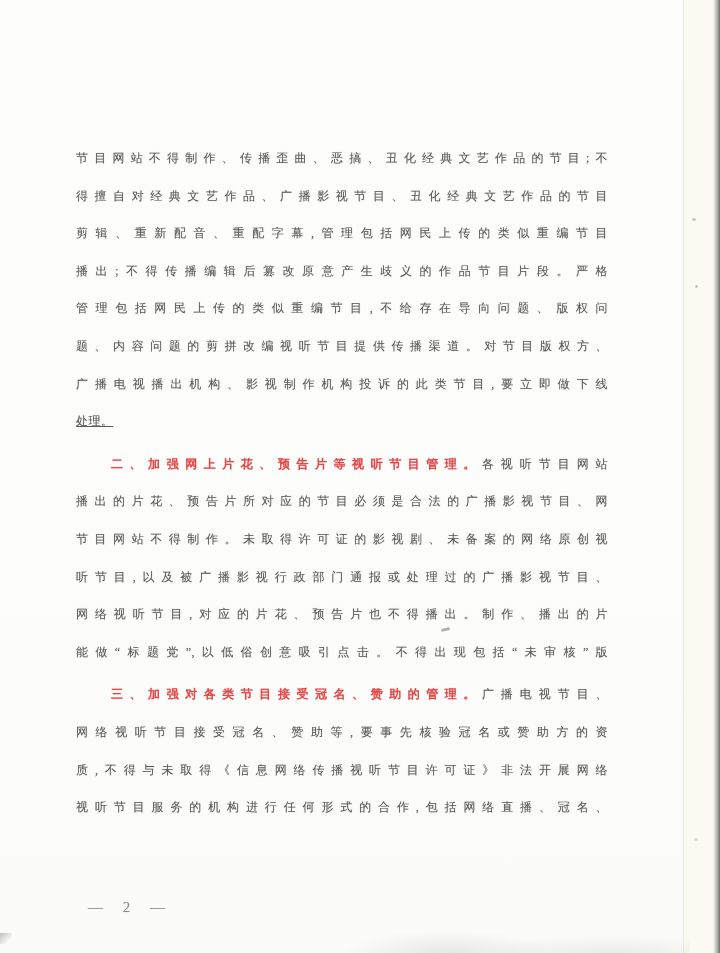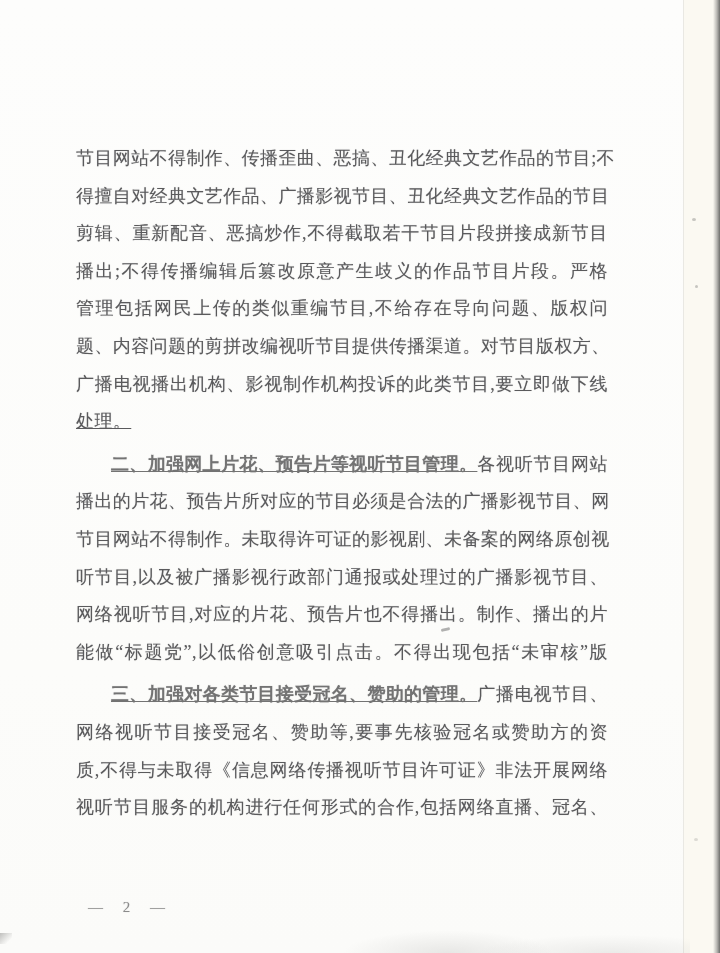--- a/index.html
+++ b/index.html
@@ -78,41 +78,40 @@
     position: absolute;
     left: 76px;
     top: 140px;
     width: 532px;
     color: #5a5a5c;
     text-shadow: 0 0 1px rgba(90,90,92,0.35);
   }
   .line {
     height: 37.6px;
     line-height: 37.6px;
-    font-size: 18px;
+    font-size: 12px;
     letter-spacing: 0.4px;
     text-align: justify;
     text-align-last: justify;
     text-justify: inter-character;
     white-space: nowrap;
   }
   .line.pend {
     text-align-last: left;
     text-decoration: underline;
   }
   .line.pstart {
     padding-left: 35px;
     margin-top: 5px;
   }
   .lead {
     font-weight: 700;
-    color: #737373;
+    color: #ef4444;
     font-family: "Liberation Sans", "DejaVu Sans", sans-serif;
     letter-spacing: 0;
-    text-decoration: underline;
   }
   .page-number {
     position: absolute;
     left: 88px;
     top: 899px;
     font-size: 15px;
     color: #8b8b8b;
     letter-spacing: 2px;
     word-spacing: 12px;
     text-shadow: 0 0 1px rgba(139,139,139,0.4);
@@ -128,21 +127,21 @@
 <div class="bottom-shadow"></div>
 <div class="corner-mark"></div>
 <div class="speck s1"></div>
 <div class="speck s2"></div>
 <div class="speck s3"></div>
 <div class="squiggle"></div>
 
 <div class="doc">
     <div class="line">节目网站不得制作、传播歪曲、恶搞、丑化经典文艺作品的节目;不</div>
     <div class="line">得擅自对经典文艺作品、广播影视节目、丑化经典文艺作品的节目</div>
-    <div class="line">剪辑、重新配音、恶搞炒作,不得截取若干节目片段拼接成新节目</div>
+    <div class="line">剪辑、重新配音、重配字幕,管理包括网民上传的类似重编节目</div>
     <div class="line">播出;不得传播编辑后篡改原意产生歧义的作品节目片段。严格</div>
     <div class="line">管理包括网民上传的类似重编节目,不给存在导向问题、版权问</div>
     <div class="line">题、内容问题的剪拼改编视听节目提供传播渠道。对节目版权方、</div>
     <div class="line">广播电视播出机构、影视制作机构投诉的此类节目,要立即做下线</div>
     <div class="line pend">处理。</div>
     <div class="line pstart"><span class="lead">二、加强网上片花、预告片等视听节目管理。</span>各视听节目网站</div>
     <div class="line">播出的片花、预告片所对应的节目必须是合法的广播影视节目、网</div>
     <div class="line">节目网站不得制作。未取得许可证的影视剧、未备案的网络原创视</div>
     <div class="line">听节目,以及被广播影视行政部门通报或处理过的广播影视节目、</div>
     <div class="line">网络视听节目,对应的片花、预告片也不得播出。制作、播出的片</div>

